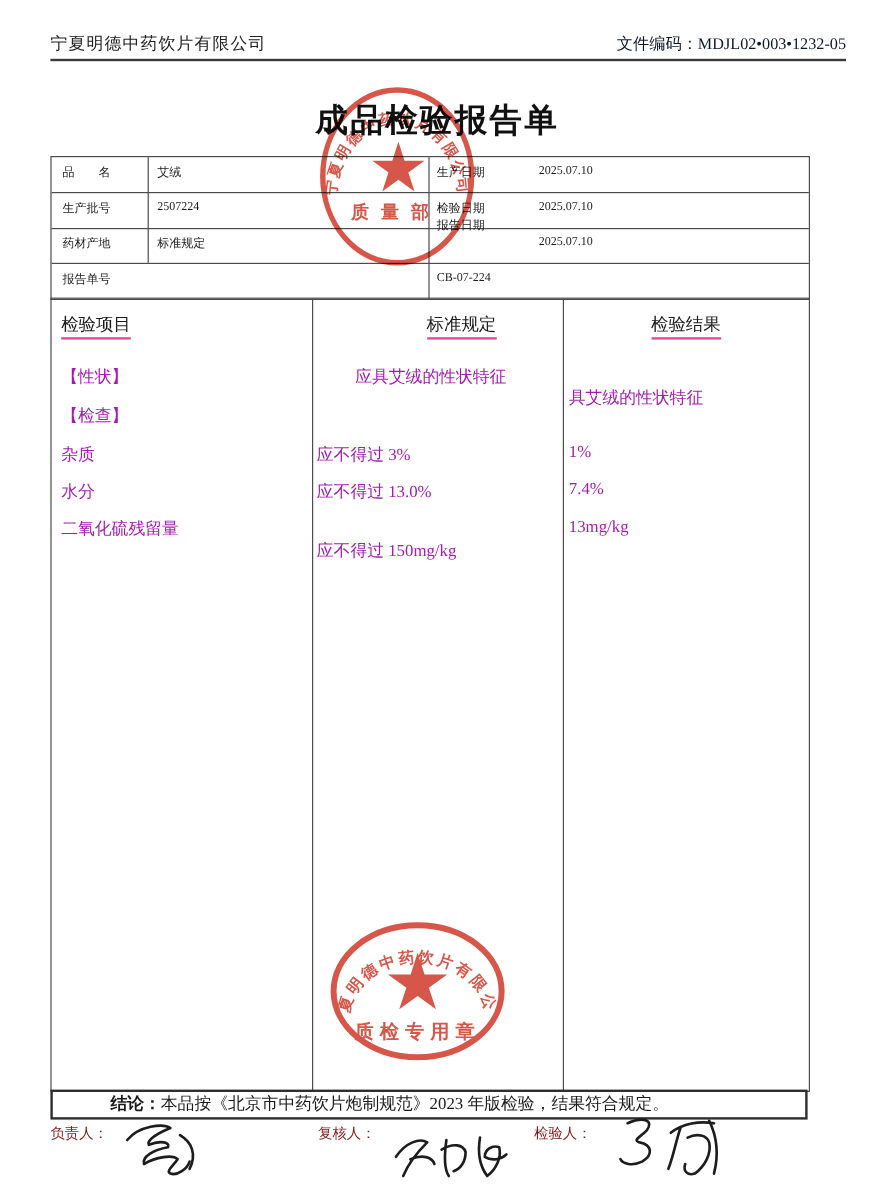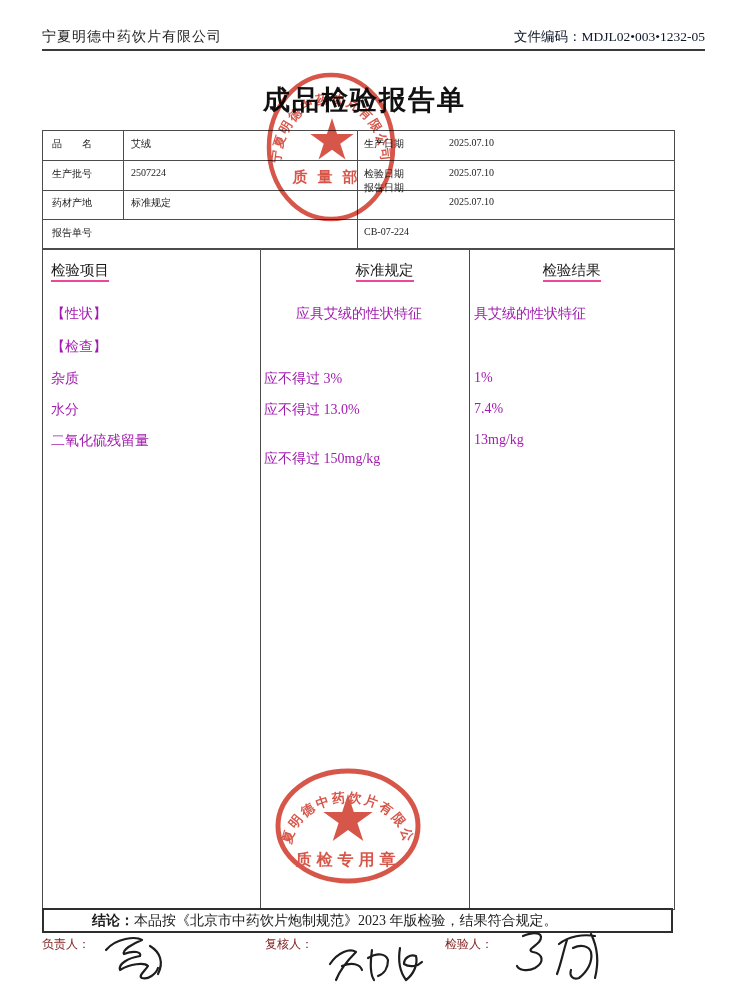--- a/index.html
+++ b/index.html
@@ -73,21 +73,21 @@
 <div class="abs insp-table">
   <div class="line" style="left:217px;top:0;width:1px;height:660px;"></div>
   <div class="line" style="left:426px;top:0;width:1px;height:660px;"></div>
 
   <div class="col-head" style="left:8px;"><span>检验项目</span></div>
   <div class="col-head" style="left:217px;width:209px;text-align:center;padding-left:20px;"><span>标准规定</span></div>
   <div class="col-head" style="left:426px;width:205px;text-align:center;"><span>检验结果</span></div>
 
   <div class="insp-cell" style="left:8px;top:56px;">【性状】</div>
   <div class="insp-cell" style="left:221px;top:56px;margin-left:32px;">应具艾绒的性状特征</div>
-  <div class="insp-cell" style="left:431px;top:56px;text-align:center;">具艾绒的性状特征</div>
+  <div class="insp-cell" style="left:431px;top:74px;text-align:center;">具艾绒的性状特征</div>
 
   <div class="insp-cell" style="left:8px;top:89px;">【检查】</div>
 
   <div class="insp-cell" style="left:8px;top:121px;text-align:right;">杂质</div>
   <div class="insp-cell" style="left:221px;top:121px;">应不得过 3%</div>
   <div class="insp-cell" style="left:431px;top:121px;">1%</div>
 
   <div class="insp-cell" style="left:8px;top:152px;text-align:right;">水分</div>
   <div class="insp-cell" style="left:221px;top:152px;">应不得过 13.0%</div>
   <div class="insp-cell" style="left:431px;top:152px;">7.4%</div>

